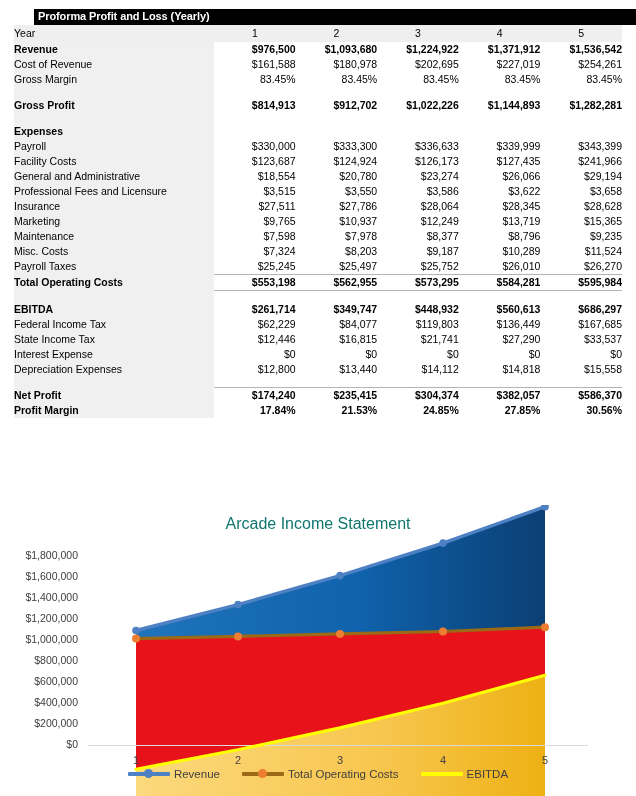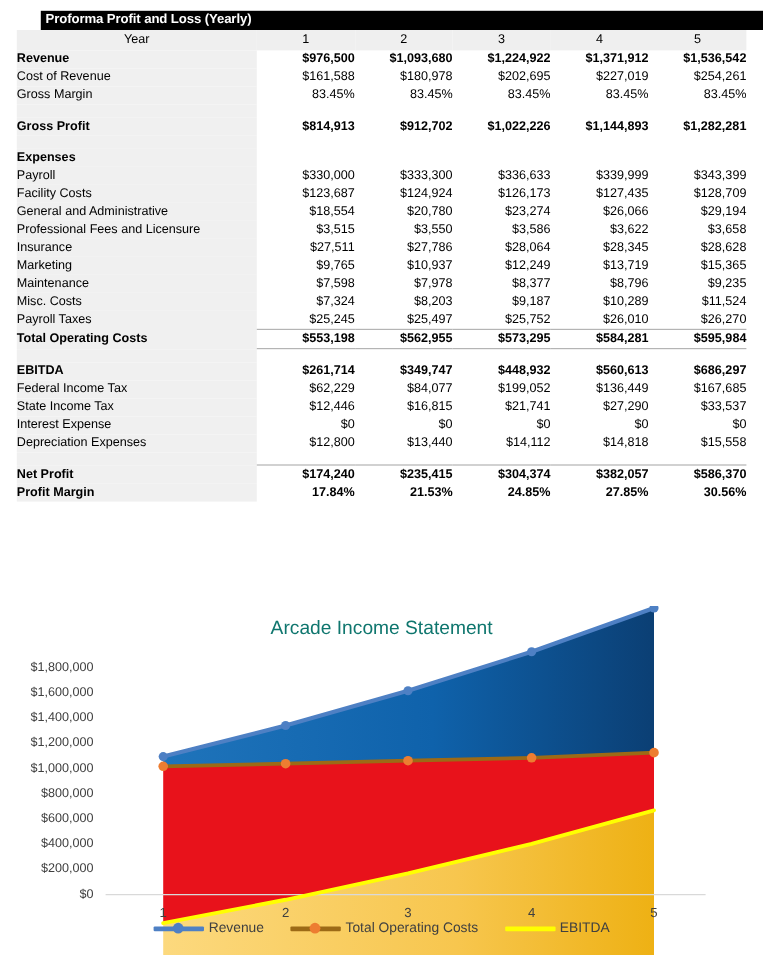--- a/index.html
+++ b/index.html
@@ -60,21 +60,21 @@
   td.num {
     text-align: right;
     padding-right: 7px;
   }
   tr.hdr td {
     background: #efefef;
     height: 17px;
     line-height: 17px;
   }
   tr.hdr td.label {
-    text-align: center;
+    text-align: left;
     padding-left: 0;
   }
   tr.hdr td.num {
     text-align: center;
     padding-right: 0;
   }
   tr.bold td { font-weight: bold; }
   tr.spacer td { height: 11px; line-height: 11px; }
   tr.topline td.num { border-top: 1px solid #b4b4b4; padding-left: 26px; }
   tr.topline-blank td.num { border-top: 1px solid #b4b4b4; }
@@ -222,21 +222,21 @@
           <td class="num">$336,633</td>
           <td class="num">$339,999</td>
           <td class="num">$343,399</td>
         </tr>
         <tr>
           <td class="label">Facility Costs</td>
           <td class="num">$123,687</td>
           <td class="num">$124,924</td>
           <td class="num">$126,173</td>
           <td class="num">$127,435</td>
-          <td class="num">$128,709</td>
+          <td class="num">$241,966</td>
         </tr>
         <tr>
           <td class="label">General and Administrative</td>
           <td class="num">$18,554</td>
           <td class="num">$20,780</td>
           <td class="num">$23,274</td>
           <td class="num">$26,066</td>
           <td class="num">$29,194</td>
         </tr>
         <tr>
@@ -311,21 +311,21 @@
           <td class="num">$261,714</td>
           <td class="num">$349,747</td>
           <td class="num">$448,932</td>
           <td class="num">$560,613</td>
           <td class="num">$686,297</td>
         </tr>
         <tr>
           <td class="label">Federal Income Tax</td>
           <td class="num">$62,229</td>
           <td class="num">$84,077</td>
-          <td class="num">$199,052</td>
+          <td class="num">$119,803</td>
           <td class="num">$136,449</td>
           <td class="num">$167,685</td>
         </tr>
         <tr>
           <td class="label">State Income Tax</td>
           <td class="num">$12,446</td>
           <td class="num">$16,815</td>
           <td class="num">$21,741</td>
           <td class="num">$27,290</td>
           <td class="num">$33,537</td>

